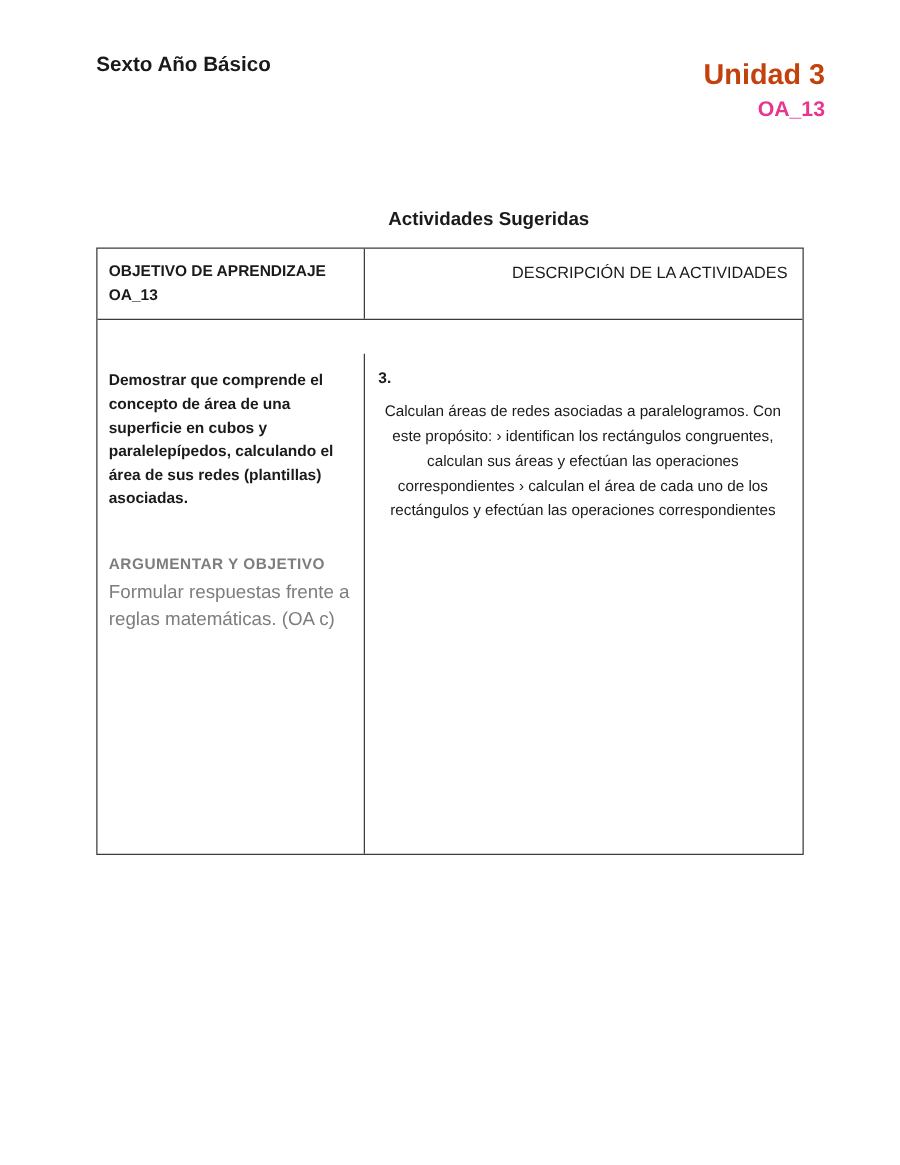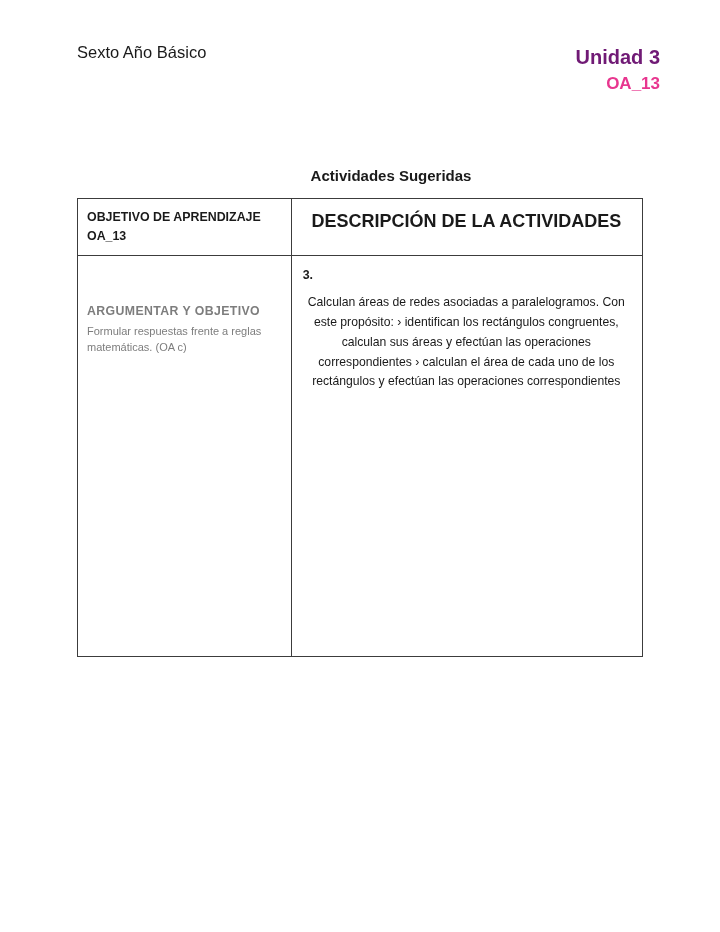--- a/index.html
+++ b/index.html
@@ -38,33 +38,33 @@
   .subject-title {
     font-size: 28px;
     font-weight: bold;
     color: #e8368f;
     line-height: 1.15;
     margin: 0;
     letter-spacing: 0.1px;
   }
   .grade-title {
     font-size: 16.5px;
-    font-weight: normal;
+    font-weight: bold;
     color: #1a1a1a;
     margin: 5px 0 0 0;
     line-height: 1.2;
   }
   .header-right {
     text-align: right;
     padding-top: 6px;
   }
   .unit-label {
-    font-size: 20px;
-    font-weight: bold;
-    color: #701a75;
+    font-size: 23px;
+    font-weight: bold;
+    color: #c2410c;
     line-height: 1.35;
   }
   .oa-label {
     font-size: 17px;
     font-weight: bold;
     color: #e8368f;
     line-height: 1.35;
     margin-top: 2px;
   }
   
@@ -82,20 +82,21 @@
   
   .table {
     position: absolute;
     left: 77px;
     top: 198px;
     width: 566px;
     border: 1px solid #3c3c3c;
     box-sizing: border-box;
     display: flex;
     flex-direction: column;
+    gap: 27px;
   }
   .row {
     display: flex;
   }
   .row.head {
     border-bottom: 1px solid #3c3c3c;
   }
   .cell-left {
     width: 214px;
     box-sizing: border-box;
@@ -107,23 +108,23 @@
     box-sizing: border-box;
     padding: 9px 12px 10px 11px;
   }
   .head .cell-left {
     font-size: 12.4px;
     font-weight: bold;
     line-height: 1.5;
     color: #1a1a1a;
   }
   .head .cell-right {
-    font-size: 18px;
-    font-weight: bold;
-    text-align: center;
+    font-size: 13px;
+    font-weight: normal;
+    text-align: right;
     color: #1a1a1a;
     line-height: 1.5;
   }
   .body-row {
     min-height: 400px;
   }
   .body-row .cell-left {
     padding-top: 12px;
   }
   .body-row .cell-right {
@@ -141,21 +142,21 @@
     color: #7d7d7d;
   }
   .skill-title {
     font-size: 12.3px;
     font-weight: bold;
     letter-spacing: 0.4px;
     line-height: 1.5;
     color: #7d7d7d;
   }
   .skill-desc {
-    font-size: 11px;
+    font-size: 15px;
     line-height: 1.5;
     color: #7d7d7d;
     margin-top: 2px;
   }
   .act-number {
     font-size: 12.4px;
     font-weight: bold;
     color: #1a1a1a;
     margin: 0 0 11px 0;
   }
@@ -189,20 +190,21 @@
     <div class="row head">
       <div class="cell-left">
         <div>OBJETIVO DE APRENDIZAJE</div>
         <div>OA_13</div>
       </div>
       <div class="cell-right">DESCRIPCIÓN DE LA ACTIVIDADES</div>
     </div>
 
     <div class="row body-row">
       <div class="cell-left">
+        <p class="oa-text">Demostrar que comprende el concepto de área de una superficie en cubos y paralelepípedos, calculando el área de sus redes (plantillas) asociadas.</p>
         <div class="skill-block">
           <div class="skill-title">ARGUMENTAR Y OBJETIVO</div>
           <div class="skill-desc">Formular respuestas frente a reglas matemáticas. (OA c)</div>
         </div>
       </div>
       <div class="cell-right">
         <p class="act-number">3.</p>
         <p class="act-text">Calculan áreas de redes asociadas a paralelogramos. Con este propósito: › identifican los rectángulos congruentes, calculan sus áreas y efectúan las operaciones correspondientes › calculan el área de cada uno de los rectángulos y efectúan las operaciones correspondientes</p>
       </div>
     </div>

